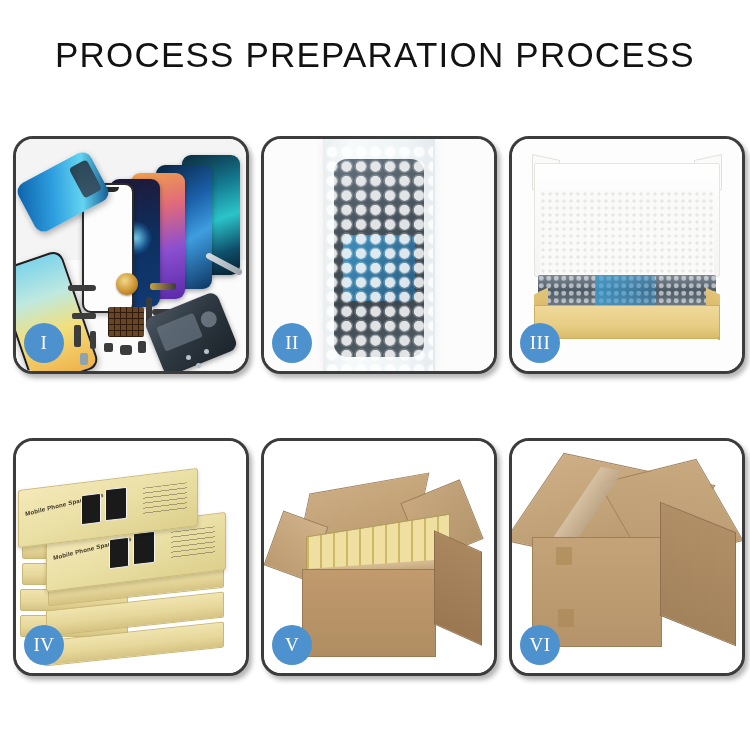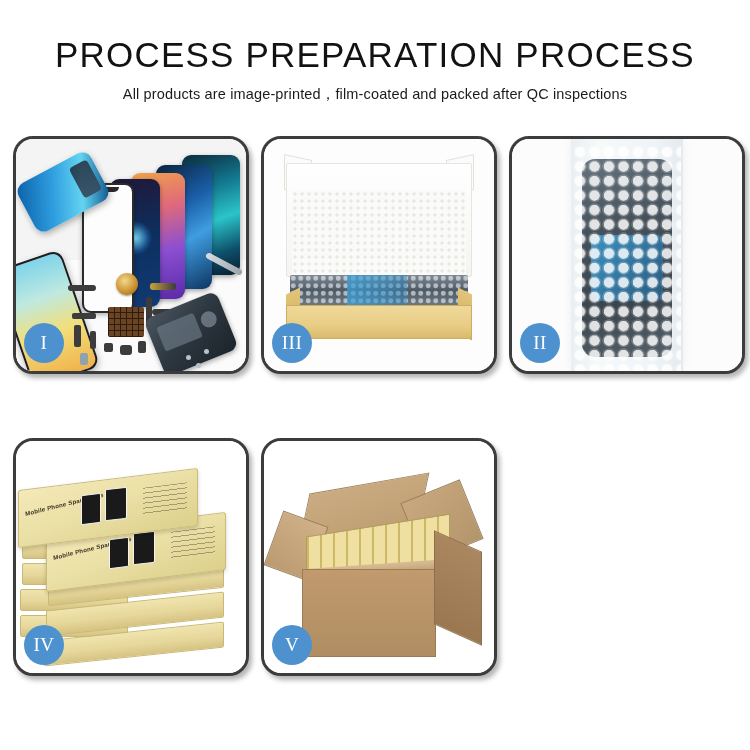--- a/index.html
+++ b/index.html
@@ -268,21 +268,20 @@
   .s-tape { position:absolute; left:58px; top:28px; width:22px; height:92px;
     background:linear-gradient(90deg,rgba(215,195,165,.9),rgba(190,168,138,.85));
     transform: skew(-34deg,12deg); }
   .s-tab { position:absolute; background:#a9854f; opacity:.55; border-radius:1px; }
 </style>
 </head>
 <body>
 
 <div class="header">
   <h1 class="title">PROCESS PREPARATION PROCESS</h1>
-  <p class="subtitle">All products are image-printed，film-coated and packed after QC inspections</p>
 </div>
 
 <div class="grid">
 
   <div class="panel">
     <div class="photo">
       <div class="p1-bg"></div>
       <div class="p1-white"></div>
 
       <div class="scr scr-fan5"></div>
@@ -314,48 +313,48 @@
         <div class="screw" style="left:128px;top:94px;"></div>
         <div class="screw" style="left:136px;top:80px;"></div>
       </div>
       <div class="tweezer"></div>
     </div>
     <div class="badge">I</div>
   </div>
 
   <div class="panel">
     <div class="photo">
+      <div class="p2-bg"></div>
+      <div class="wrap-sheet"></div>
+      <div class="wrap-inner"></div>
+      <div class="wrap-accent"></div>
+      <div class="bubbles"></div>
+    </div>
+    <div class="badge">II</div>
+  </div>
+
+  <div class="panel">
+    <div class="photo">
       <div class="p3-bg"></div>
       <div class="mb-lidL"></div>
       <div class="mb-lidR"></div>
       <div class="mb-back"></div>
       <div class="mb-foam"></div>
       <div class="mb-inner">
         <div class="mb-inner-bub"></div>
       </div>
       <div class="mb-sideL"></div>
       <div class="mb-sideR"></div>
       <div class="mb-front"></div>
     </div>
     <div class="badge">III</div>
   </div>
 
   <div class="panel">
     <div class="photo">
-      <div class="p2-bg"></div>
-      <div class="wrap-sheet"></div>
-      <div class="wrap-inner"></div>
-      <div class="wrap-accent"></div>
-      <div class="bubbles"></div>
-    </div>
-    <div class="badge">II</div>
-  </div>
-
-  <div class="panel">
-    <div class="photo">
       <div class="p4-bg"></div>
       <div class="stack">
 
         <div class="sbox" style="left:4px;  top:74px;  width:106px; height:22px;">
             <div class="sbox-face"></div>
           </div>
         <div class="sbox" style="left:4px;  top:100px; width:106px; height:22px;">
             <div class="sbox-face"></div>
           </div>
         <div class="sbox" style="left:2px;  top:126px; width:108px; height:22px;">
@@ -401,14 +400,27 @@
       <div class="c-flapR"></div>
       <div class="c-flapL"></div>
       <div class="c-contents"></div>
       <div class="c-lip"></div>
       <div class="c-front"></div>
       <div class="c-side"></div>
     </div>
     <div class="badge">V</div>
   </div>
 
+  <div class="panel">
+    <div class="photo">
+      <div class="p6-bg"></div>
+      <div class="s-top"></div>
+      <div class="s-top2"></div>
+      <div class="s-tape"></div>
+      <div class="s-front"></div>
+      <div class="s-side"></div>
+      <div class="s-tab" style="left:44px; top:106px; width:16px; height:18px;"></div>
+      <div class="s-tab" style="left:46px; top:168px; width:16px; height:18px;"></div>
+    </div>
+    <div class="badge">VI</div>
+  </div>
 
 </div>
 
 </body></html>

